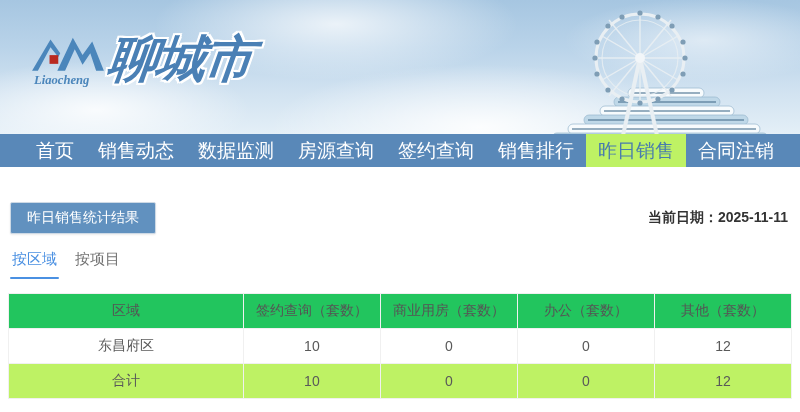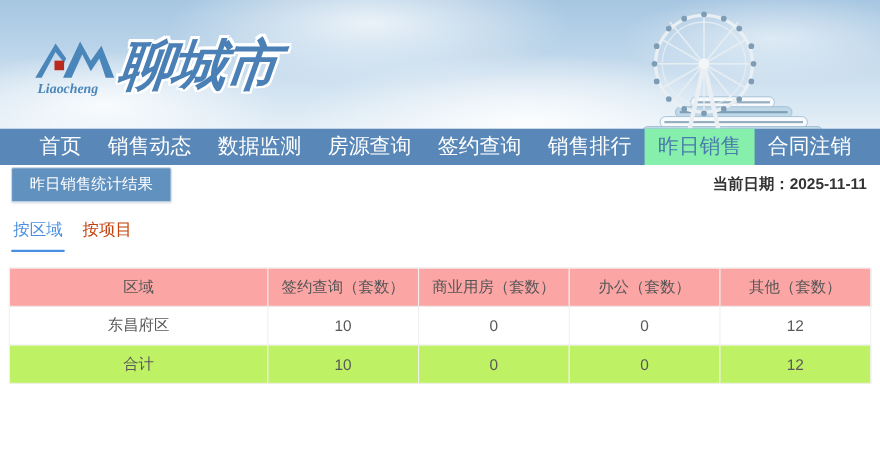--- a/index.html
+++ b/index.html
@@ -3,21 +3,21 @@
 <meta charset="utf-8">
 <style>
   * { box-sizing: border-box; margin: 0; padding: 0; }
   html,body { width:800px; height:412px; }
   body {
     font-family: "Liberation Sans", sans-serif;
     background:#fff; overflow:hidden; position:relative;
   }
   
   .header {
-    position:relative; height:117px; overflow:hidden;
+    position:relative; height:134px; overflow:hidden;
     background:
       radial-gradient(ellipse 220px 70px at 12% 82%, rgba(255,255,255,.85), rgba(255,255,255,0) 70%),
       radial-gradient(ellipse 260px 80px at 42% 18%, rgba(255,255,255,.75), rgba(255,255,255,0) 70%),
       radial-gradient(ellipse 300px 90px at 60% 95%, rgba(255,255,255,.9), rgba(255,255,255,0) 70%),
       radial-gradient(ellipse 200px 60px at 88% 30%, rgba(255,255,255,.55), rgba(255,255,255,0) 70%),
       linear-gradient(180deg, #a6c6e1 0%, #b9d3e9 35%, #cfe1f0 65%, #e4eff7 100%);
   }
   .brand-row { position:absolute; left:28px; top:26px; display:flex; align-items:flex-start; }
   .logo { width:78px; height:66px; flex:0 0 auto; }
   .site-name {
@@ -34,45 +34,45 @@
   .scene { position:absolute; right:0; top:0; width:300px; height:163px; }
   
   .nav {
     display:flex; align-items:stretch; height:33px; background:#5988b8;
     padding-left:24px; position:relative; z-index:2;
   }
   .nav-item {
     color:#fff; font-size:19px; line-height:33px; padding:0 12px;
     text-decoration:none; cursor:pointer; white-space:nowrap;
   }
-  .nav-item.active { background:#86efac; color:#4a7dac; }
-  
-  .toolbar { display:flex; justify-content:space-between; align-items:center; padding:2px 12px 0 10px; }
+  .nav-item.active { background:#bef264; color:#4a7dac; }
+  
+  .toolbar { display:flex; justify-content:space-between; align-items:center; padding:2px 12px 0 10px;margin-top:33px; }
   .result-btn {
     background:#6191bf; color:#fff; font-size:14px; font-family:"Liberation Sans",sans-serif;
     border:1px solid #cdd9e5; border-radius:2px; padding:6px 16px; cursor:pointer;
     box-shadow:0 1px 2px rgba(0,0,0,.08);
   }
   .current-date { font-size:14px; color:#333;font-weight:bold; }
   
   .tabs { display:flex; gap:14px; margin:16px 0 14px 10px; }
-  .tab { font-size:15px; color:#c2410c; padding:0 2px 10px 2px; position:relative; cursor:pointer; }
+  .tab { font-size:15px; color:#737373; padding:0 2px 10px 2px; position:relative; cursor:pointer; }
   .tab.active { color:#4a90e2; }
   .tab.active::after {
     content:""; position:absolute; left:0; right:0; bottom:0; height:2px;
     background:#4a90e2; border-radius:1px;
   }
   
   .table-wrap { margin:0 8px; }
   table { width:100%; border-collapse:collapse; font-size:14px; }
   th, td {
     border:1px solid #f0f0f0; text-align:center; height:35px;
     padding:0 8px; color:#595959; font-weight:normal;
   }
-  thead th { background:#fca5a5; color:#555; }
+  thead th { background:#22c55e; color:#555; }
   tr.total-row td { background:#bef264; }
   col.c-region { width:30%; }
   col.c-num { width:17.5%; }
 </style>
 </head>
 <body>
 
 <div class="header">
 
   <svg class="scene" viewBox="0 0 300 163" aria-hidden="true">

